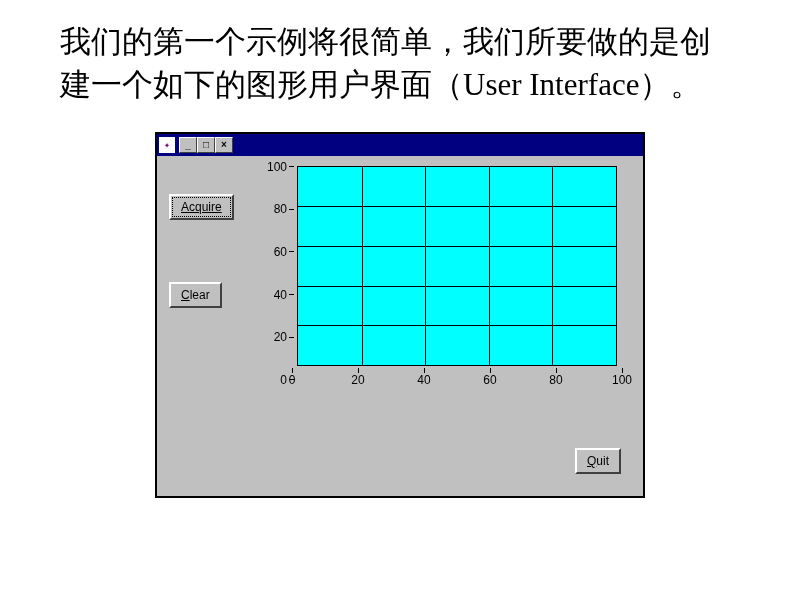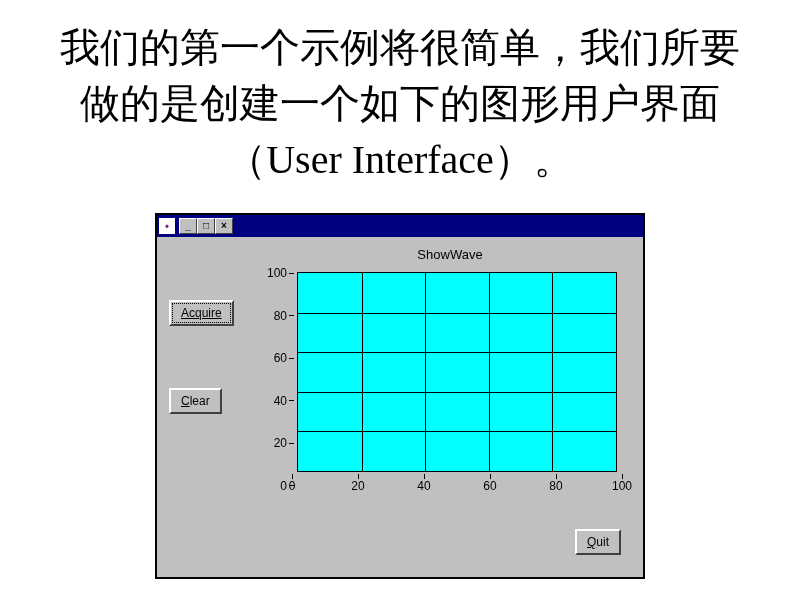--- a/index.html
+++ b/index.html
@@ -4,22 +4,22 @@
   <style>
     * { margin: 0; padding: 0; box-sizing: border-box; }
     body {
       width: 800px;
       height: 600px;
       background: #ffffff;
       font-family: "SimSun", "宋体", serif;
       overflow: hidden;
     }
     .slide-title {
-      text-align: center;
-      font-size: 40px;
+      text-align: left;
+      font-size: 31px;
       line-height: 1.4;
       color: #000;
       padding: 20px 60px 15px 60px;
     }
     .window-container {
       width: 490px;
       margin: 10px auto 0;
       border: 2px solid #000;
       background: #c0c0c0;
     }
@@ -192,21 +192,20 @@
   <div class="title-bar">
     <div class="title-bar-icon">✦</div>
     <div class="title-bar-controls">
       <div class="title-bar-btn">_</div>
       <div class="title-bar-btn">□</div>
       <div class="title-bar-btn">×</div>
     </div>
   </div>
 
   <div class="window-body">
-    <div class="chart-title">ShowWave</div>
 
     <div class="content-row">
       <div class="left-buttons">
         <button class="win-btn win-btn-focus btn-acquire underline-first">Acquire</button>
         <button class="win-btn underline-first">Clear</button>
       </div>
 
       <div class="chart-area">
         <div class="y-axis">
           <div class="y-tick">

